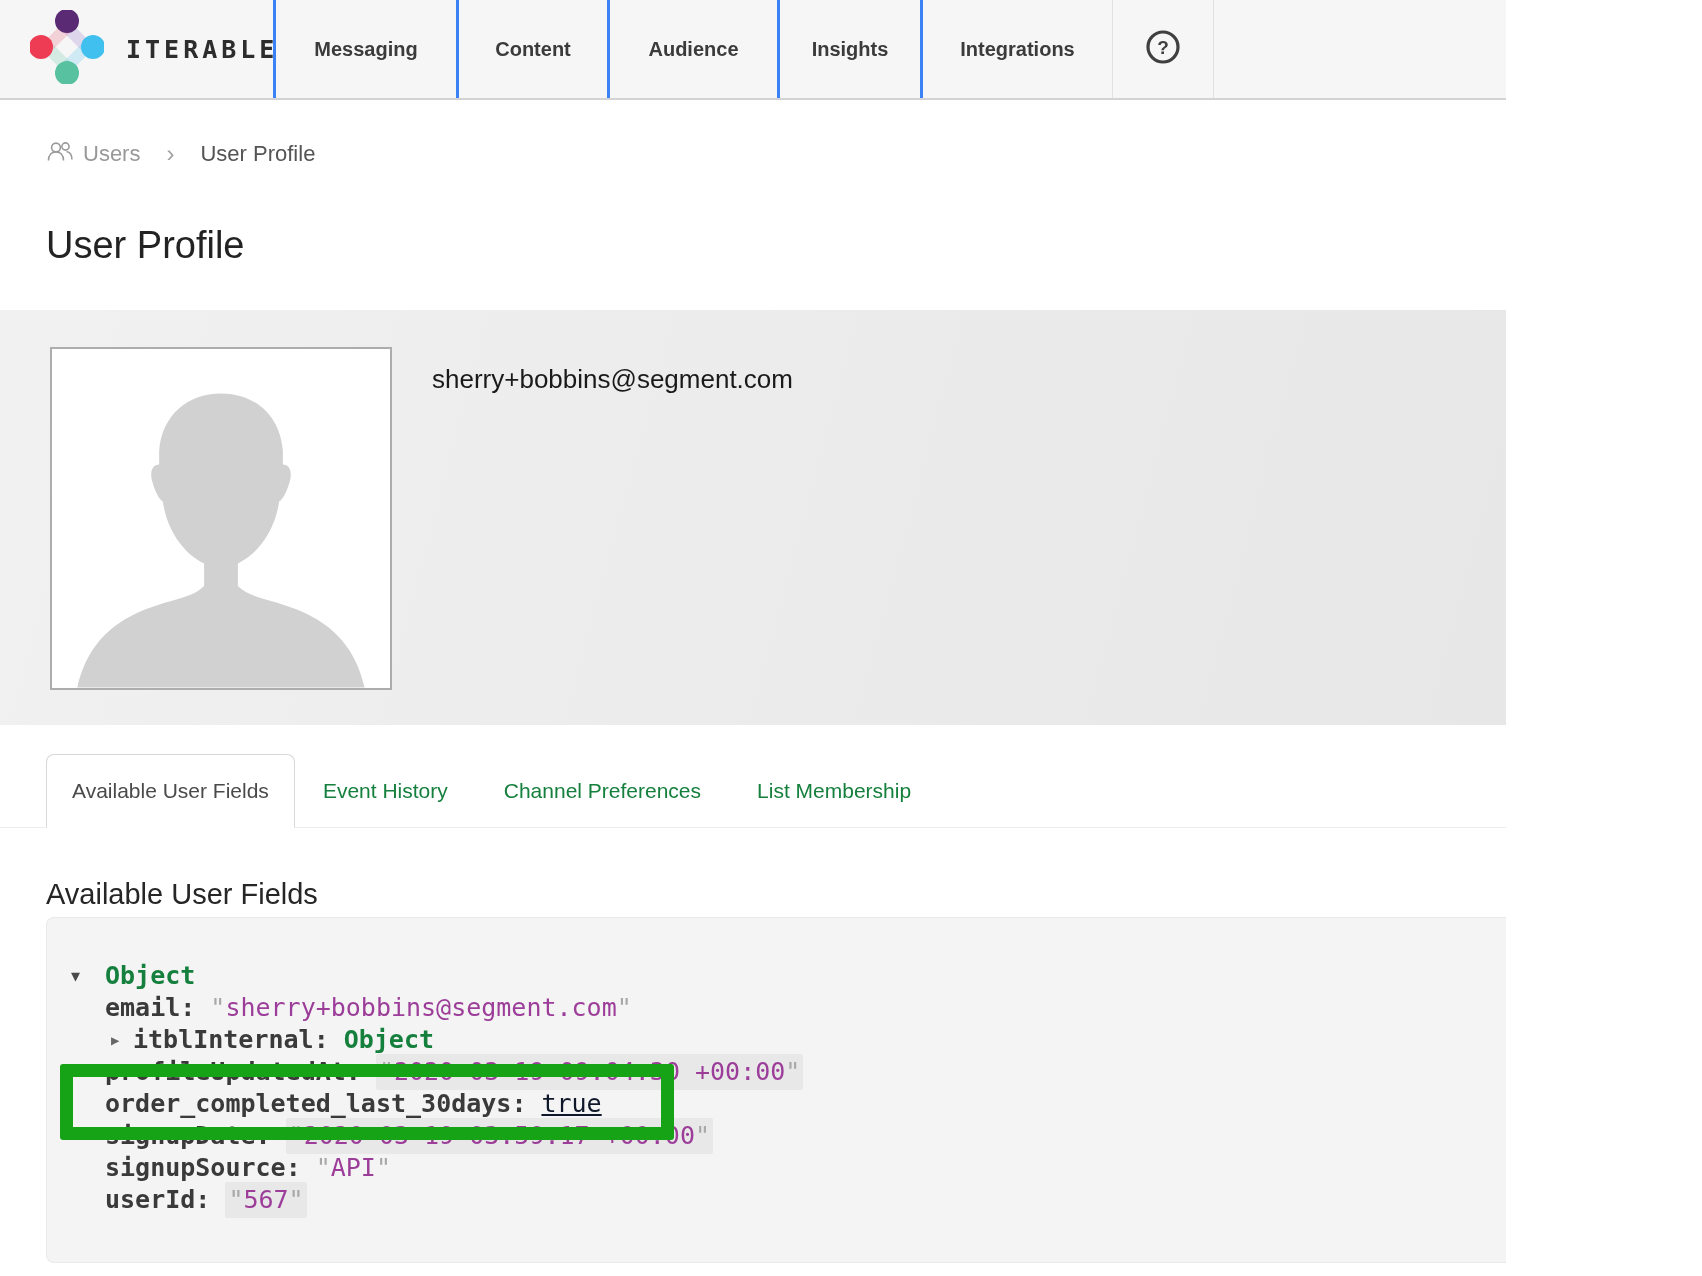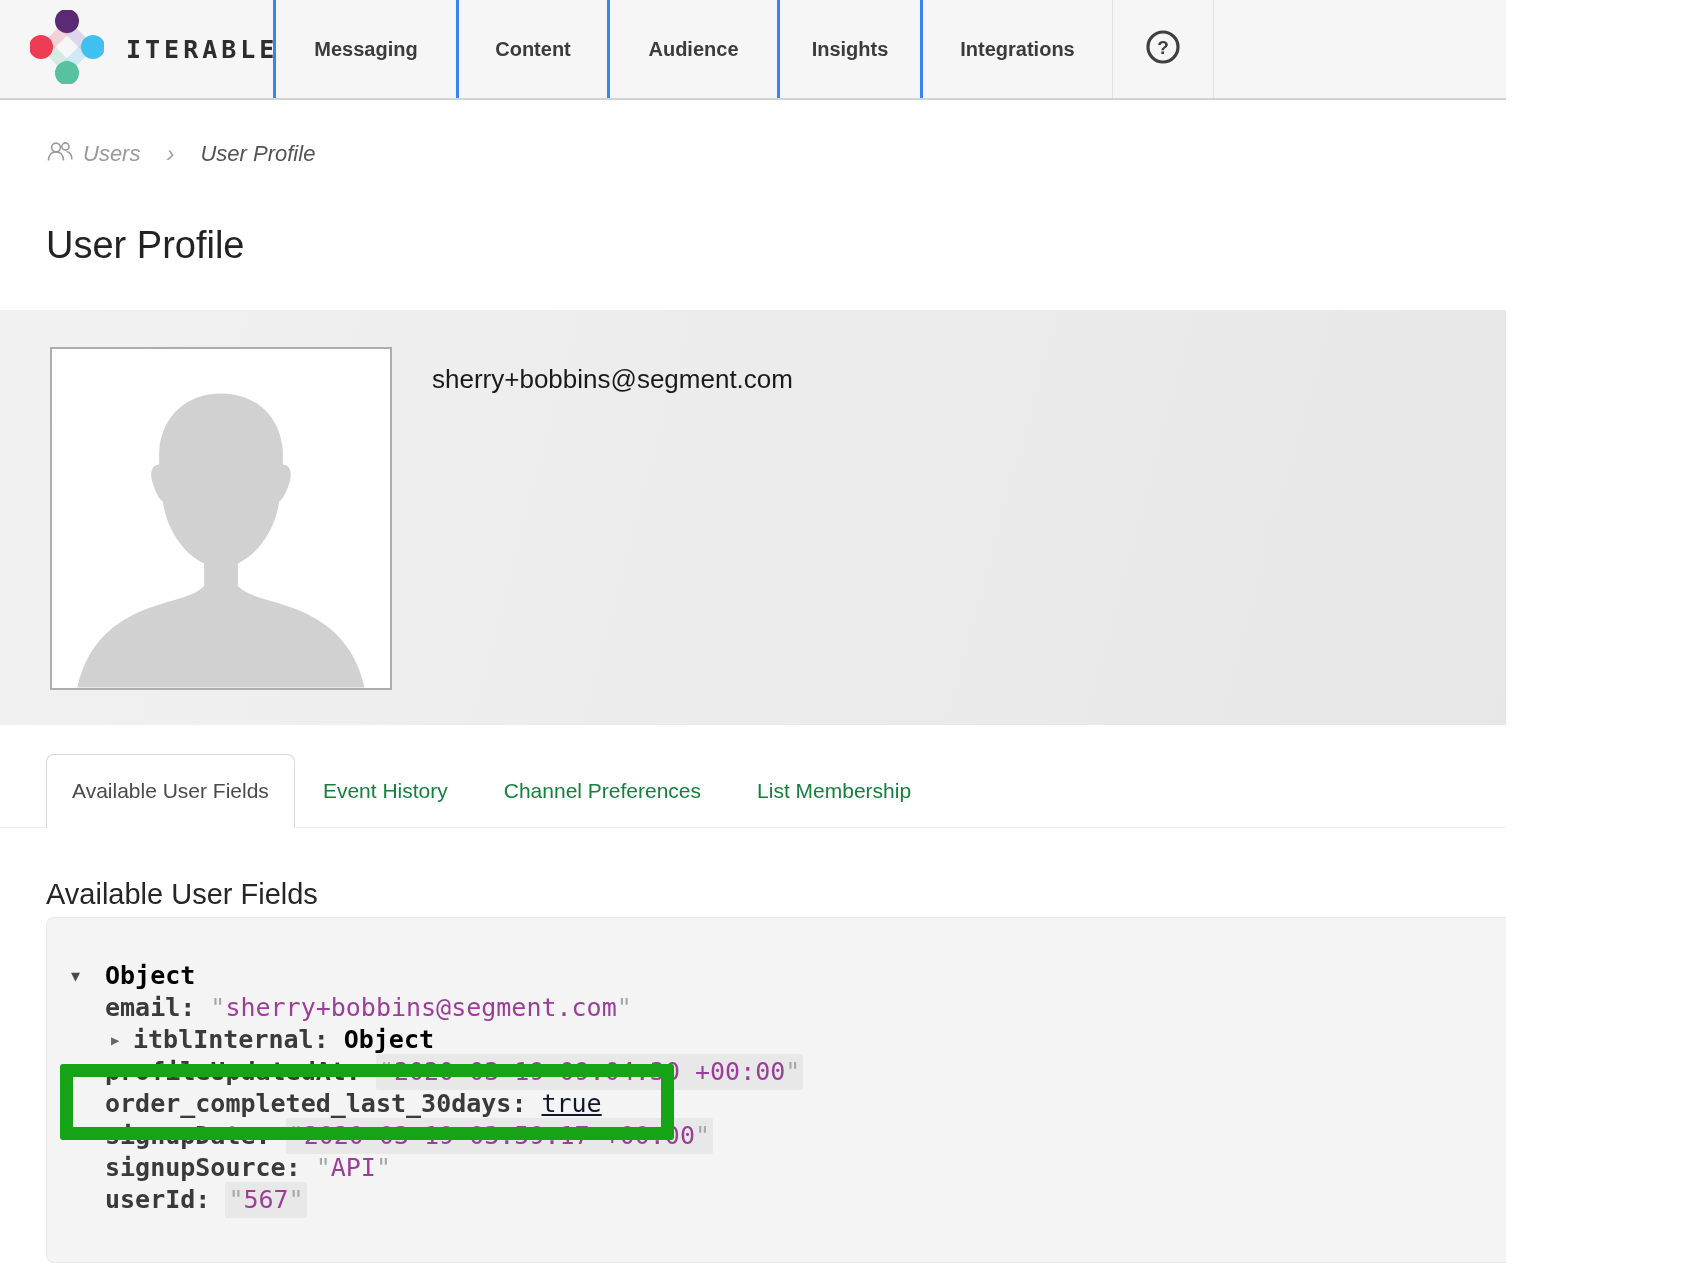--- a/index.html
+++ b/index.html
@@ -13,21 +13,21 @@
   .brand-word { font-family:"DejaVu Sans Mono", monospace; font-weight:bold; font-size:25px;
                 letter-spacing:4px; color:#2d2d2d; margin-left:22px; }
   .nav-item { display:flex; align-items:center; justify-content:center;
               border-left:3px solid #3b82f6; font-weight:bold; font-size:20px; color:#3b3b3b; cursor:pointer; }
   .w-messaging{width:183px}.w-content{width:151px}.w-audience{width:170px}
   .w-insights{width:143px}.w-integrations{width:192px}
   .nav-help { width:102px; display:flex; align-items:center; justify-content:center;
               border-left:1px solid #e1e1e1; border-right:1px solid #e1e1e1; cursor:pointer; }
 
   
-  .breadcrumb { display:flex; align-items:center; margin:38px 12px 0 46px; height:32px;font-style:italic; }
+  .breadcrumb { display:flex; align-items:center; margin:38px 12px 0 46px; height:32px; }
   .crumb-users { display:flex; align-items:center; color:#999; font-size:22px; cursor:pointer; }
   .crumb-users svg { margin-right:9px; }
   .crumb-sep { color:#a2a2a2; font-size:24px; margin:0 26px; }
   .crumb-current { color:#545454; font-size:22px; }
 
   
   .page-title { margin:52px 0 0 46px; font-size:38px; font-weight:400; color:#232323; line-height:46px; }
 
   
   .hero { margin-top:42px; height:415px; background:linear-gradient(105deg,#f1f1f1 0%,#ebebeb 55%,#e7e7e7 100%);
@@ -48,21 +48,21 @@
   
   .panel { margin-left:46px; background:#f4f4f4; border:1px solid #e9e9e9; border-right:none;
            border-radius:8px 0 0 8px; padding:42px 0 46px 0; min-height:345px; }
   .json { font-family:"DejaVu Sans Mono", monospace; font-size:25px; line-height:32px; color:#3a3a3a; }
   .jrow { height:32px; display:flex; align-items:center; padding-left:58px; white-space:pre; }
   .jrow.root { padding-left:24px; }
   .jrow.root .arrow { display:inline-block; width:34px; font-size:15px; color:#4a4a4a; }
   .jrow.child-obj { padding-left:64px; }
   .jrow.child-obj .arrow { display:inline-block; width:22px; font-size:14px; color:#666; }
   .jkey { font-weight:bold; color:#3a3a3a; }
-  .jobj { font-weight:bold; color:#000000; }
+  .jobj { font-weight:bold; color:#15803d; }
   .colon { font-weight:bold; color:#3a3a3a; margin-right:15px; }
   .q { color:#a8a8a8; }
   .jstr { color:#9c3e99; }
   .jbool { color:#0f172a;text-decoration:underline; }
   .val-bg { background:#e8e8e8; padding:2px 3px; border-radius:2px; }
 
   
   .annotation { position:absolute; left:60px; top:1064px; width:614px; height:76px;
                 border:13px solid #16a316; border-radius:3px; pointer-events:none; }
 </style>

